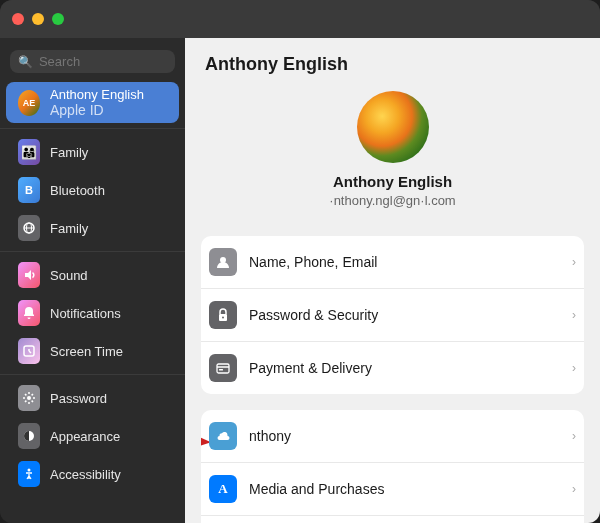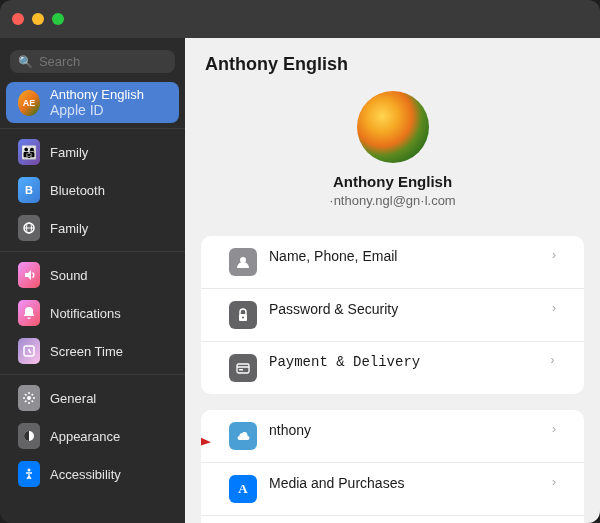--- a/index.html
+++ b/index.html
@@ -151,28 +151,28 @@
       padding: 0 16px;
     }
     .card-group {
       background: white;
       border-radius: 10px;
       overflow: hidden;
       margin-bottom: 16px;
     }
     .card-item {
       display: flex;
-      padding: 12px 28px;
+      align-items: center;
+      padding: 12px 8px;
       border-bottom: 1px solid #e8e8e8;
       cursor: pointer;
       position: relative;
     }
     .card-item:last-child {
       border-bottom: none;
-      font-family: Liberation Mono, monospace;
     }
     .card-icon {
       width: 28px;
       height: 28px;
       border-radius: 6px;
       display: flex;
       align-items: center;
       justify-content: center;
       margin-right: 12px;
       font-size: 14px;
@@ -298,21 +298,21 @@
 
       <div class="divider-line"></div>
 
       <div class="sidebar-item">
         <div class="sidebar-item-icon" style="background: #8e8e93; border-radius:5px;">
           <svg width="14" height="14" viewBox="0 0 14 14" fill="white">
             <circle cx="7" cy="7" r="2"></circle>
             <path d="M7 1v2M7 11v2M1 7h2M11 7h2M3 3l1.4 1.4M9.6 9.6l1.4 1.4M3 11l1.4-1.4M9.6 4.4l1.4-1.4" stroke="white" stroke-width="1.5" fill="none"></path>
           </svg>
         </div>
-        <span class="sidebar-item-label">General</span>
+        <span class="sidebar-item-label">Password</span>
       </div>
 
       <div class="sidebar-item">
         <div class="sidebar-item-icon" style="background: #636366; border-radius:5px;">
           <svg width="14" height="14" viewBox="0 0 14 14">
             <circle cx="7" cy="7" r="5" fill="white"></circle>
             <path d="M7 2a5 5 0 000 10z" fill="#333"></path>
           </svg>
         </div>
         <span class="sidebar-item-label">Appearance</span>

